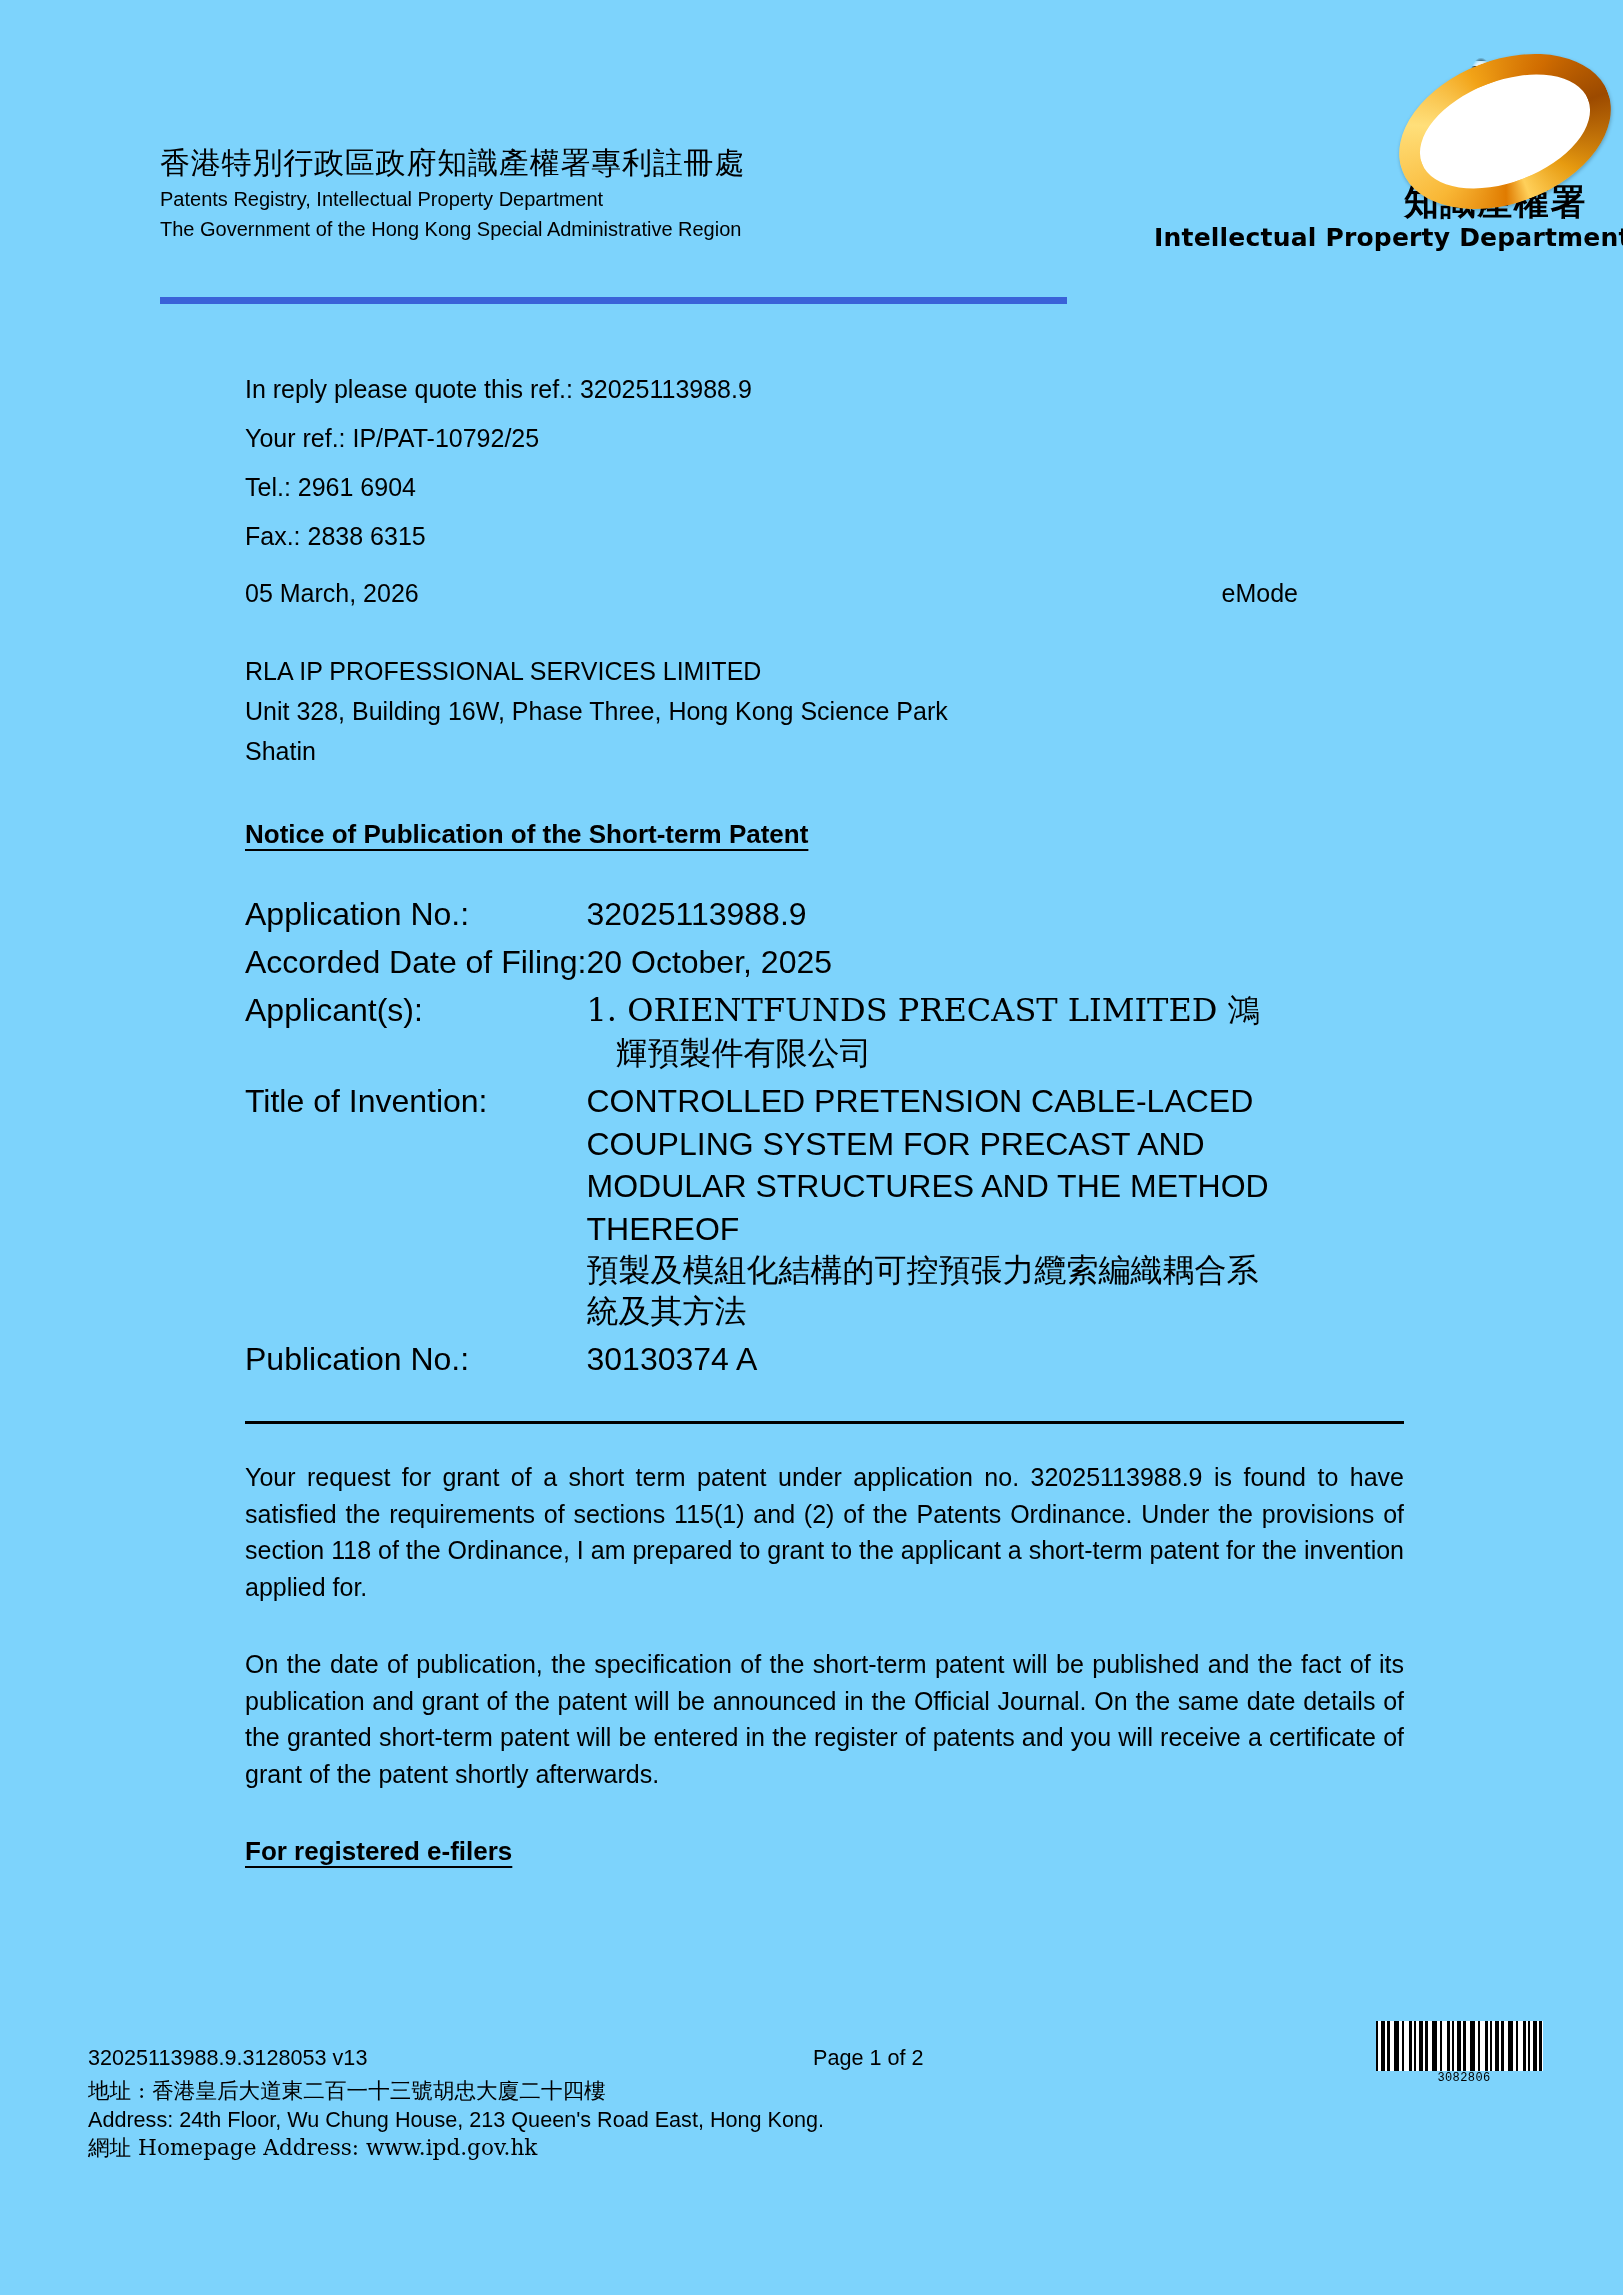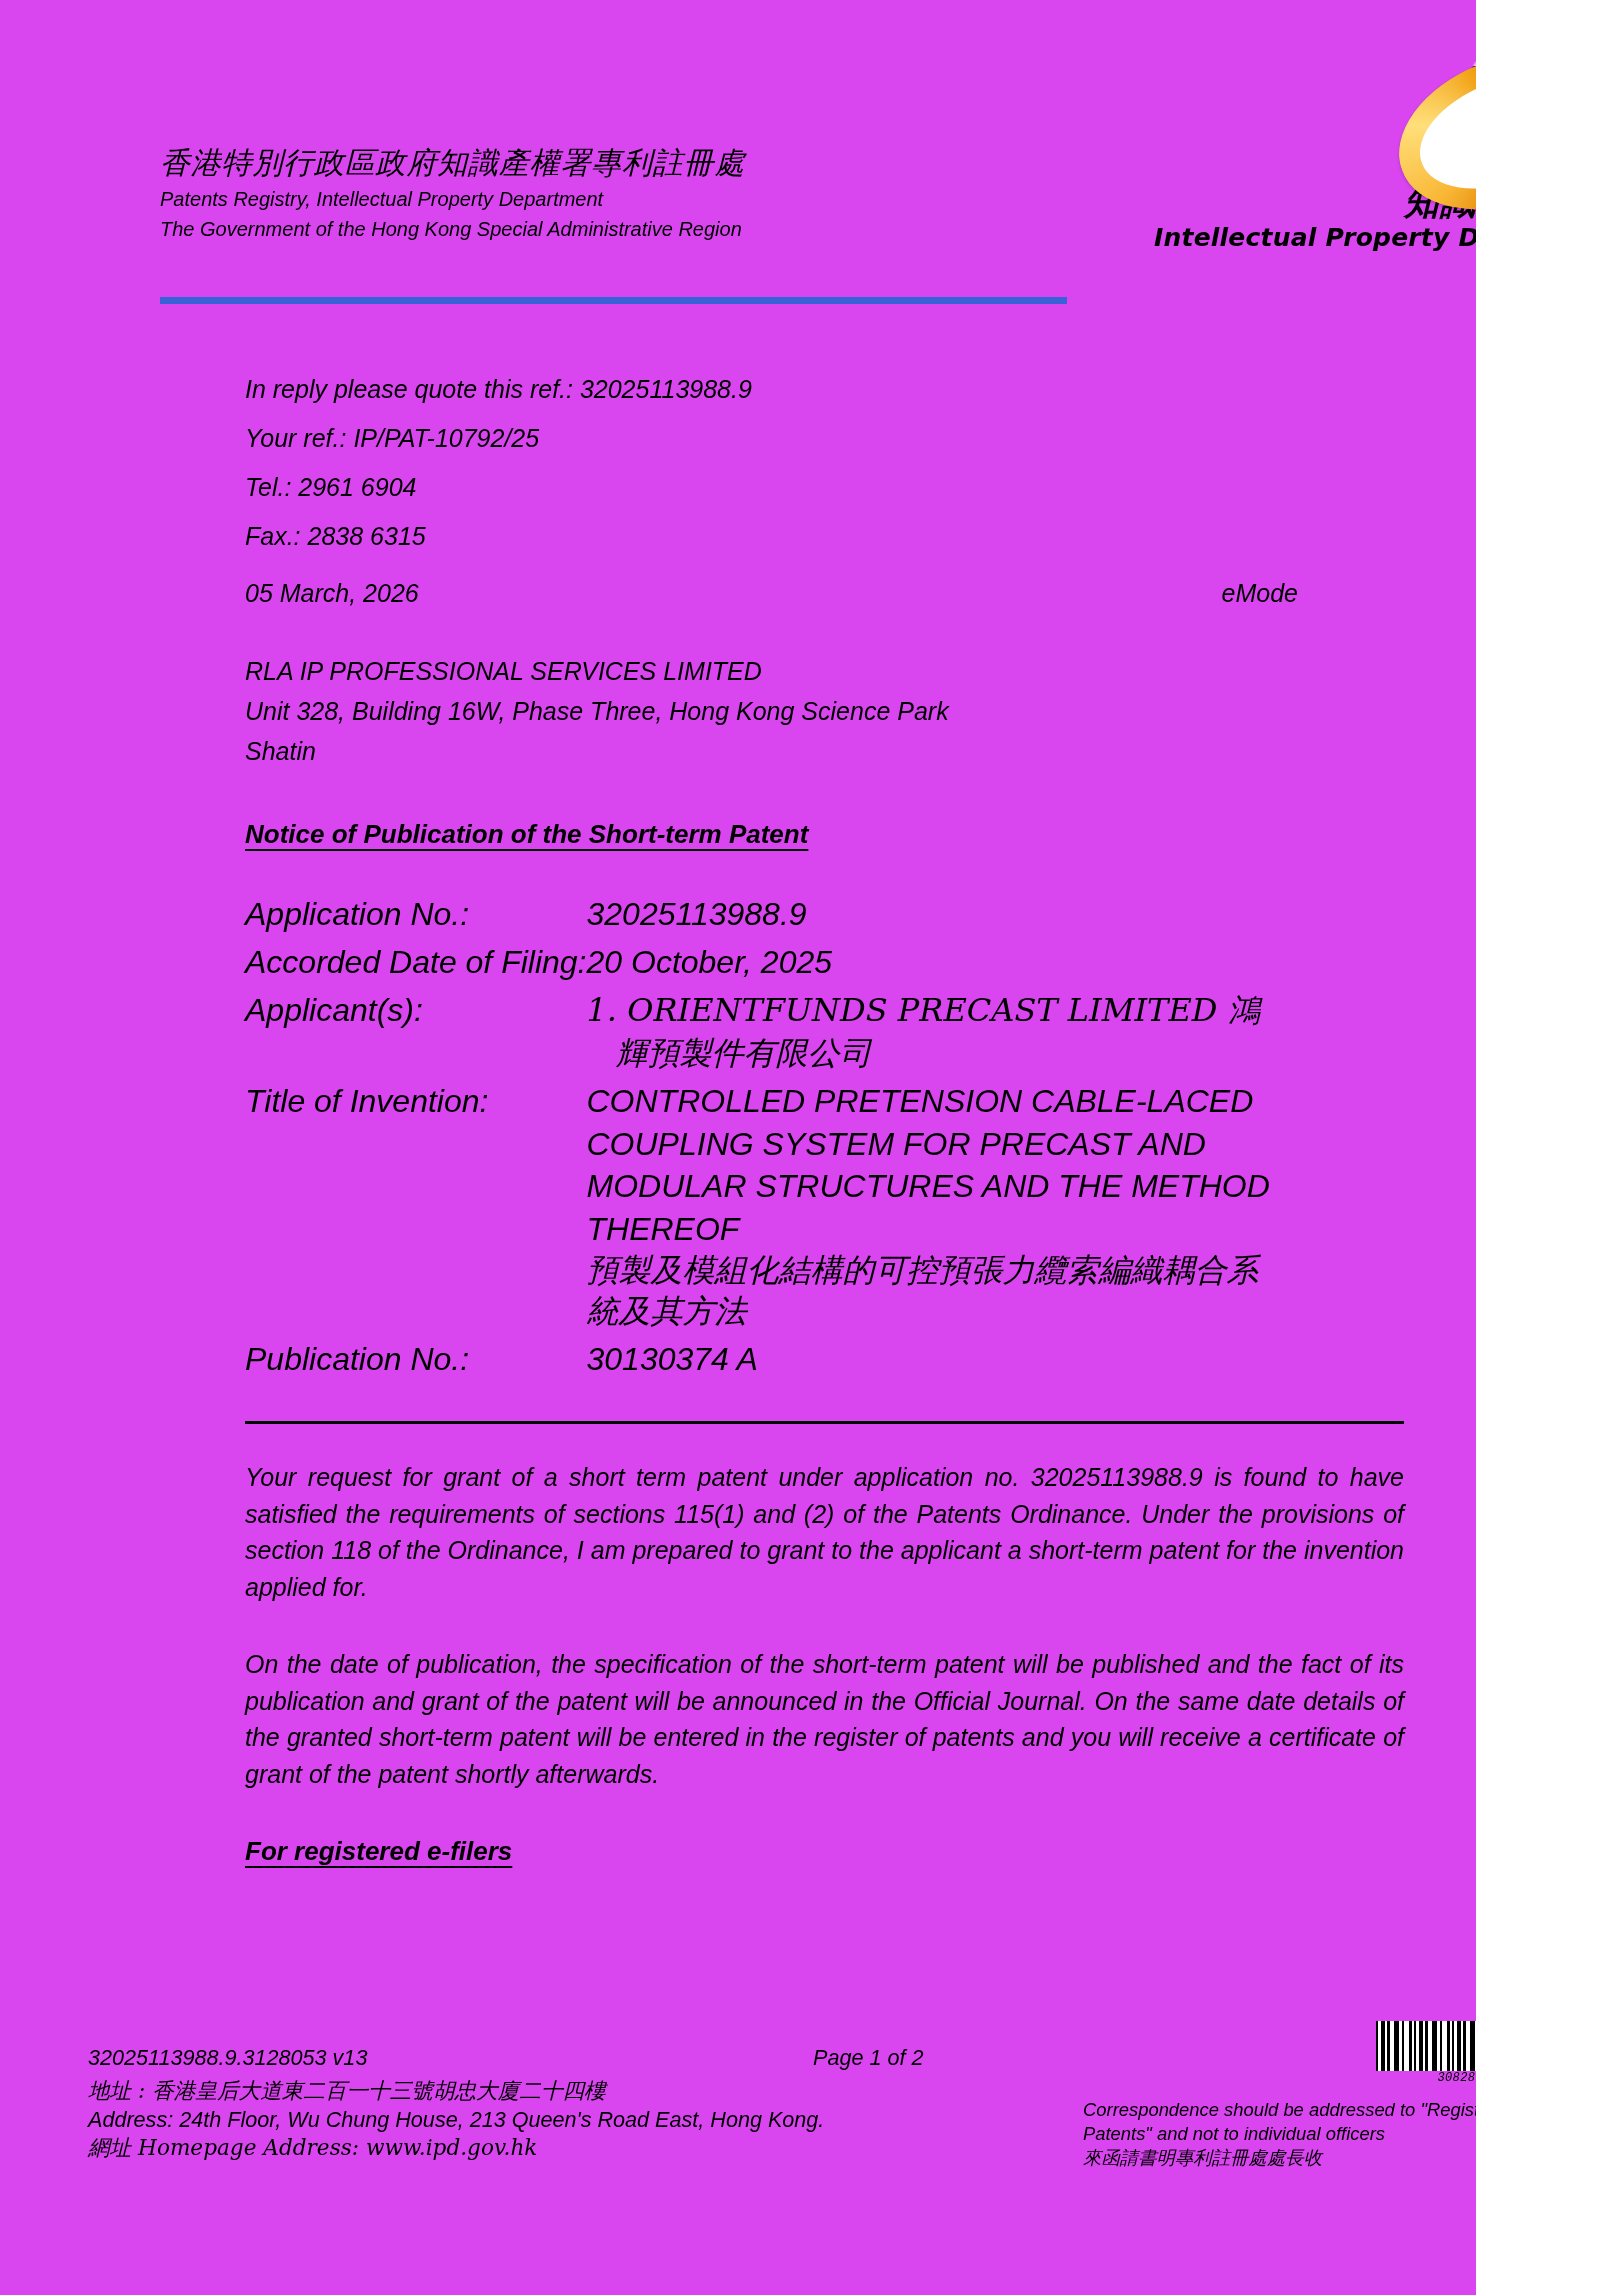--- a/index.html
+++ b/index.html
@@ -7,25 +7,24 @@
     margin: 0;
     padding: 0;
     background: #ffffff;
   }
   body {
     font-family: "Liberation Sans", "DejaVu Sans", sans-serif;
     color: #000000;
   }
   #page {
     position: relative;
-    width: 1476px;
+    width: 1623px;
     height: 2295px;
-    background: #d946ef;
+    background: #7dd3fc;
     overflow: hidden;
-    font-style: italic;
   }
 
   
   #header-block {
     position: absolute;
     left: 160px;
     top: 143px;
     width: 913px;
   }
   .hdr-cn {
@@ -349,20 +348,15 @@
     <div class="footer-line cjk">地址 : 香港皇后大道東二百一十三號胡忠大廈二十四樓</div>
     <div class="footer-line">Address: 24th Floor, Wu Chung House, 213 Queen's Road East, Hong Kong.</div>
     <div class="footer-line cjk">網址 Homepage Address: www.ipd.gov.hk</div>
   </div>
 
   <div id="barcode-block">
     <div id="barcode"></div>
     <div id="barcode-number">3082806</div>
   </div>
 
-  <div id="correspondence">
-    <div class="corr-line">Correspondence should be addressed to "Registrar of</div>
-    <div class="corr-line">Patents" and not to individual officers</div>
-    <div class="corr-line cjk">來函請書明專利註冊處處長收</div>
-  </div>
 
 </div>
 
 
 </body></html>

